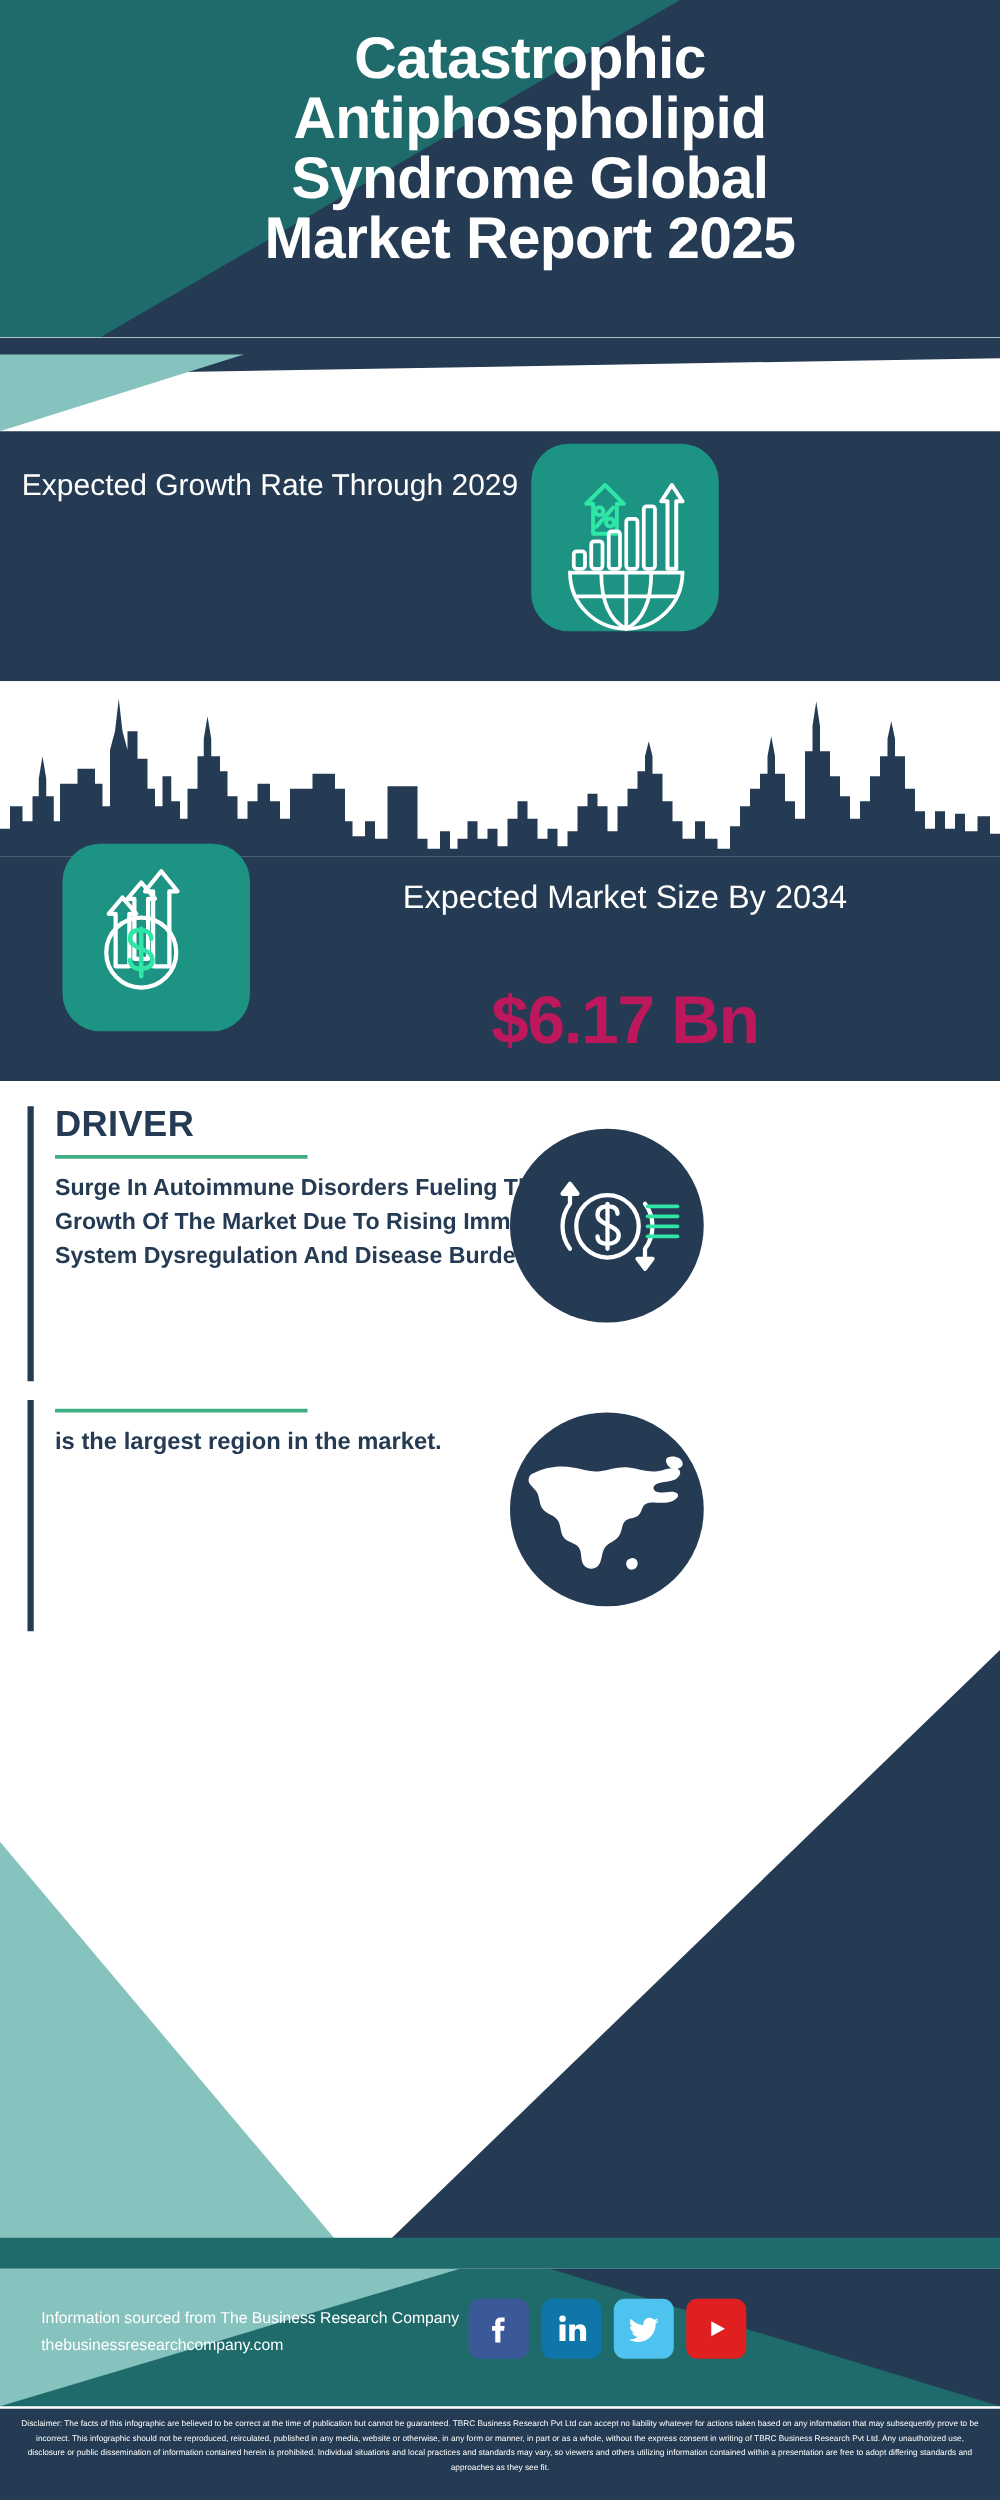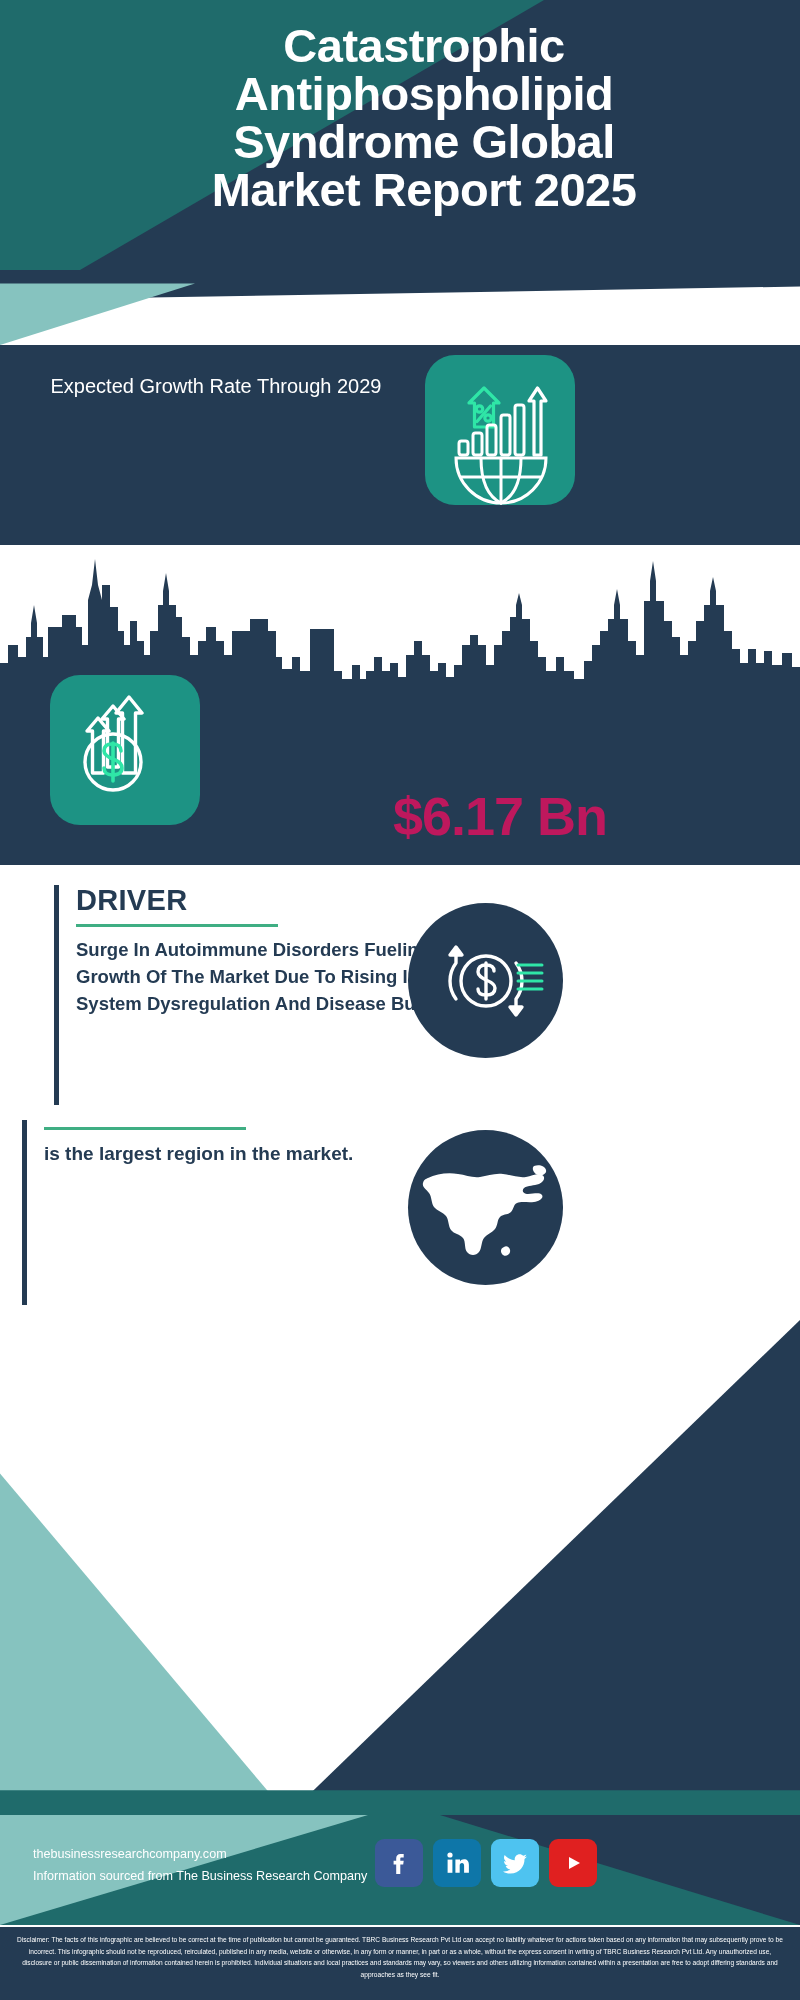--- a/index.html
+++ b/index.html
@@ -50,21 +50,21 @@
   }
 
   
   .growth {
     position:absolute; left:0; top:345px; width:800px; height:200px;
     background:#243b53;
   }
   .growth-label {
     position:absolute; left:16px; top:28px; width:400px;
     text-align:center; color:#ffffff;
-    font-size:20px; line-height:1.32; font-weight:normal;
+    font-size:24px; line-height:1.32; font-weight:normal;
   }
   .growth-value {
     position:absolute; left:28px; top:115px; width:400px;
     text-align:center; color:#2fe6a7;
     font-size:54px; font-weight:bold; letter-spacing:-1px;
   }
   .icon-box-1 {
     position:absolute; left:425px; top:10px;
     width:150px; height:150px; border-radius:30px;
     background:#1d9384;
@@ -254,26 +254,27 @@
           <path d="M66 38 L79 22 L92 38 L85.5 38 L85.5 98 L72.5 98 L72.5 38 Z"></path>
         </g>
         <circle cx="63" cy="87" r="28" fill="none" stroke="#ffffff" stroke-width="3.4"></circle>
         <g fill="none" stroke="#2fe6a7" stroke-width="3.6" stroke-linecap="round" stroke-linejoin="round">
           <line x1="63" y1="68" x2="63" y2="106"></line>
           <path d="M71 76 C71 71 67 69 62 69 C56 69 54 72 54 76 C54 80 58 82 63 84 C68 86 72 88 72 93 C72 98 68 100 62 100 C57 100 54 97 54 93"></path>
         </g>
       </svg>
     </div>
 
+    <div class="market-label">Expected Market Size By 2034</div>
     <div class="market-value">$6.17 Bn</div>
   </div>
 
   <div class="insights">
 
-    <div class="card" style="left:22px; top:20px; width:430px; height:220px;margin-left:32px;">
+    <div class="card" style="left:22px; top:20px; width:430px; height:220px;">
       <div class="bar"></div>
       <div class="body">
         <div class="card-title">DRIVER</div>
         <div class="card-rule"></div>
         <div class="card-text">Surge In Autoimmune Disorders Fueling The Growth Of The Market Due To Rising Immune System Dysregulation And Disease Burden</div>
       </div>
     </div>
 
     <div class="circle-icon" style="left:408px; top:38px;">
       <svg width="155" height="155" viewBox="0 0 155 155">
@@ -326,22 +327,22 @@
     <div class="navy-wedge"></div>
     <div class="mint-wedge"></div>
     <div class="teal-fill"></div>
   </div>
 
   <div class="footer">
     <div class="f-mint"></div>
     <div class="f-navy"></div>
 
     <div class="src-text">
+      <div>Information sourced from The Business Research Company</div>
       <div>thebusinessresearchcompany.com</div>
-      <div>Information sourced from The Business Research Company</div>
     </div>
 
     <div class="socials">
       <div class="soc fb">
         <svg width="30" height="30" viewBox="0 0 30 30">
             <path fill="#ffffff" d="M19.5 6h-3.2c-2.4 0-4.1 1.7-4.1 4.2v2.5h-2.6v3.8h2.6V26h4.1v-9.5h2.9l.5-3.8h-3.4v-2.1c0-.8.3-1.2 1.2-1.2h2.2V6z"></path>
           </svg>
       </div>
       <div class="soc li">
         <svg width="30" height="30" viewBox="0 0 30 30">

